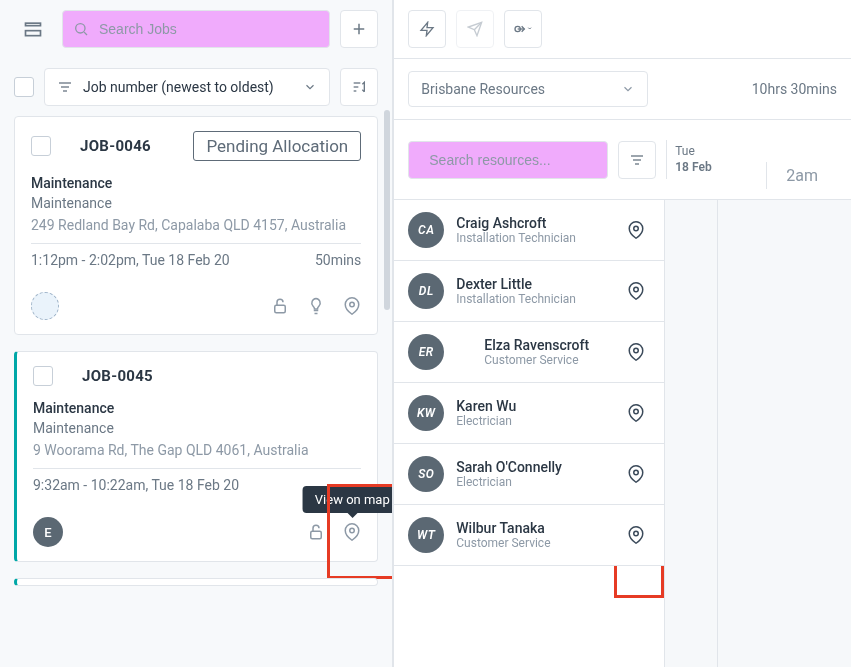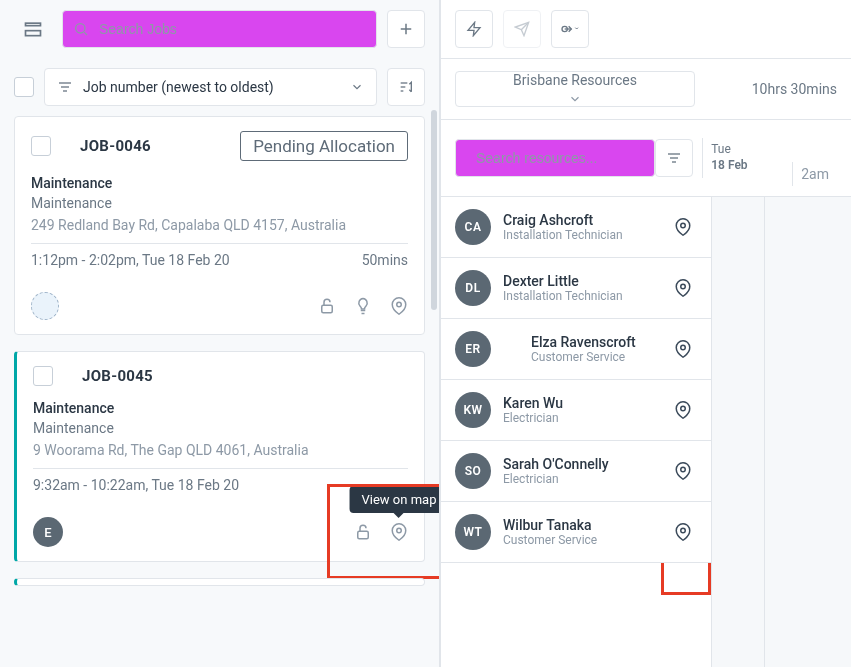--- a/index.html
+++ b/index.html
@@ -47,21 +47,21 @@
     background: #fff;
     display: flex; align-items: center; justify-content: center;
     cursor: pointer;
   }
   .square-btn.plain { border: none; background: transparent; }
   .search-box {
     flex: 1;
     height: 38px;
     border: 1px solid var(--border);
     border-radius: 4px;
-    background: #d946ef;
+    background: #f0abfc;
     display: flex; align-items: center;
     padding: 0 10px;
     gap: 8px;
   }
   .search-box input {
     border: none; outline: none; flex: 1;
     font-size: 14px; color: var(--text-dark);
     background: transparent;
   }
   .search-box input::placeholder { color: var(--text-light); }
@@ -152,43 +152,43 @@
     border-bottom:1px solid var(--border);
   }
   .rp-toolbar .square-btn { border:1px solid var(--border); }
   .rp-row2 {
     display:flex; align-items:center; gap:14px; padding:12px 14px;
     border-bottom:1px solid var(--border);
   }
   .select-box {
     width:240px; height:36px; border:1px solid var(--border); border-radius:4px;
     display:flex; align-items:center; justify-content:space-between; padding:0 12px;
-    color:var(--text-mid); cursor:pointer;flex-direction:column;
+    color:var(--text-mid); cursor:pointer;
   }
   .hours-label { color:var(--text-mid); margin-left:auto; font-size:14px; white-space:nowrap; }
   .rp-row3 {
-    display:flex; align-items:center; padding:10px 14px; 
+    display:flex; align-items:center; padding:10px 14px; gap:10px;
     border-bottom:1px solid var(--border);
   }
   .rp-row3 .search-box { width:200px; flex:none; }
   .date-col {
     margin-left:auto; padding:4px 8px; min-width:90px;
     border-left:1px solid var(--border);
     color:var(--text-mid); font-size:12px; line-height:1.3;
   }
-  .time-col { color:var(--text-light); font-size:14px; padding:4px 8px; border-left:1px solid var(--border);margin-top:32px;}
+  .time-col { color:var(--text-light); font-size:16px; padding:4px 19px; border-left:1px solid var(--border);margin-top:32px;}
   .resource-list { flex:1; overflow:hidden; position:relative; }
   .resource-row {
     display:flex; align-items:center; padding:12px 14px;
     border-bottom:1px solid var(--border);
   }
   .avatar {
     width:36px;height:36px;border-radius:50%;
     background:#5b6873;color:#fff;display:flex;align-items:center;justify-content:center;
-    font-size:12px;font-weight:600;letter-spacing:.5px;
+    font-size:12px;font-weight:600;letter-spacing:.5px;font-style:italic;
   }
   .res-info { margin-left:12px; flex:1; min-width:0; }
   .res-name { color:var(--text-dark); font-weight:500; font-size:14px; }
   .res-role { color:var(--text-light); font-size:12px; }
   .pin-btn {
     width:28px;height:28px; display:flex;align-items:center;justify-content:center;
     color:#3b4a5a; cursor:pointer;
   }
   .timeline-area {
     position:absolute; top:0; left:270px; right:0; bottom:0;

